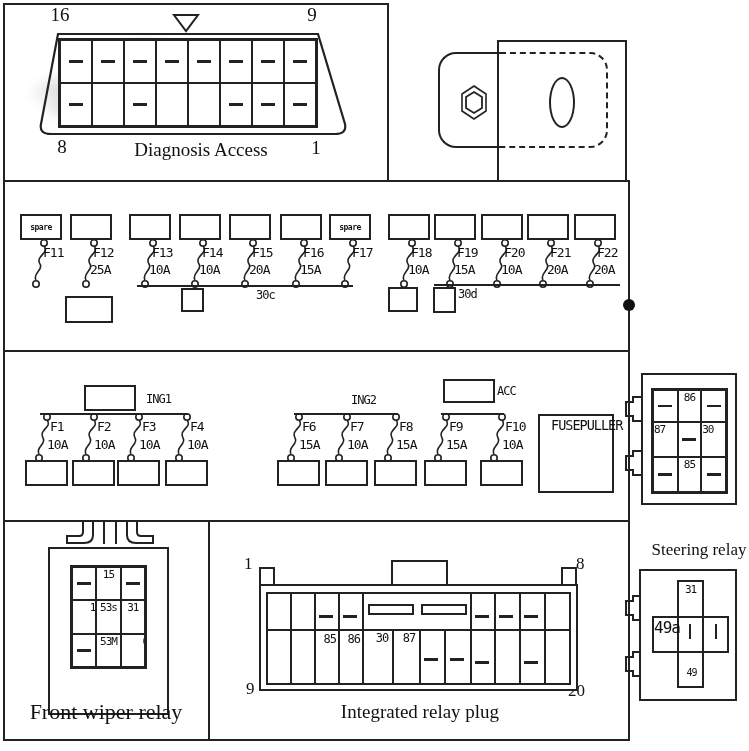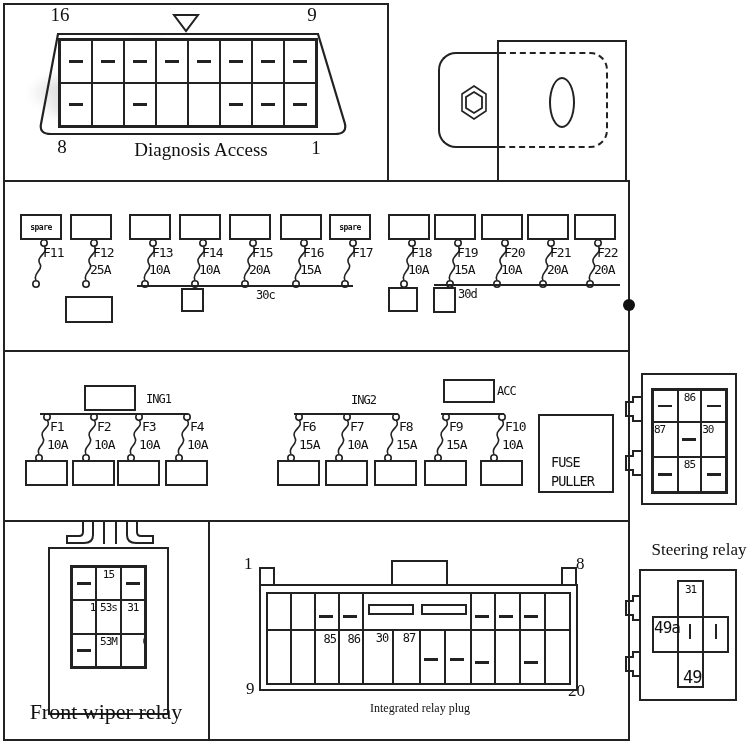--- a/index.html
+++ b/index.html
@@ -28,21 +28,21 @@
   .fuse2 .fam{position:absolute;left:22px;top:26px;font-size:13px;letter-spacing:-1px}
   .fuse2 .sock{position:absolute;left:0;top:49px;width:43px;height:26px;border:2px solid #222}
   
   .grid{position:absolute;display:grid;border:2px solid #222;background:#fff}
   .grid>div{border:1px solid #222;position:relative;display:flex;align-items:center;justify-content:center;overflow:hidden}
   .grid>div.top{align-items:flex-start}
   .grid>div.topright{align-items:flex-start;justify-content:flex-end}
   .pinlbl{font-size:11px;letter-spacing:-1px;line-height:13px}
   .smudge{position:absolute;background:radial-gradient(closest-side,#8a8a8a,rgba(160,160,160,0));
           filter:blur(3px);border-radius:50%}
-  .fp{display:flex;flex-direction:column;justify-content:flex-end;padding-left:11px;
+  .fp{display:flex;flex-direction:row;justify-content:flex-start;padding-left:11px;
       font-size:13.5px;letter-spacing:-1px;line-height:19px}
 </style>
 </head>
 <body>
 
 <div id="root">
 
   <div class="bx" style="left:3px;top:3px;width:386px;height:179px"></div>
   <div class="bx" style="left:3px;top:180px;width:627px;height:172px"></div>
   <div class="bx" style="left:3px;top:350px;width:627px;height:172px"></div>
@@ -432,21 +432,21 @@
   <div class="abs dash" style="left:319px;top:615px"></div>
   <div class="abs dash" style="left:343px;top:615px"></div>
   <div class="abs dash" style="left:475px;top:615px"></div>
   <div class="abs dash" style="left:499px;top:615px"></div>
   <div class="abs dash" style="left:524px;top:615px"></div>
   <div class="abs dash" style="left:424px;top:658px"></div>
   <div class="abs dash" style="left:450px;top:658px"></div>
   <div class="abs dash" style="left:475px;top:661px"></div>
   <div class="abs dash" style="left:524px;top:661px"></div>
 
-  <div class="lbl ser ctr" style="left:300px;top:701px;width:240px;font-size:12px">Integrated relay plug</div>
+  <div class="lbl ser ctr" style="left:300px;top:701px;width:240px;font-size:19px">Integrated relay plug</div>
 
   <svg class="abs" style="left:624px;top:393px" width="20" height="92" viewBox="0 0 20 92">
     <path d="M19 4 H9 V9 H2 V23 H9 V28 H19"></path>
     <path d="M19 58 H9 V63 H2 V77 H9 V82 H19"></path>
   </svg>
   <div class="bx" style="left:641px;top:373px;width:96px;height:132px"></div>
   <div class="grid" style="left:651px;top:388px;width:77px;height:106px;grid-template-columns:1fr .95fr 1fr;grid-template-rows:1fr 1.07fr 1.1fr">
     <div>
         <span class="dash"></span>
       </div>
@@ -479,17 +479,17 @@
   <div class="lbl ser ctr" style="left:631px;top:540px;width:136px;font-size:17px">Steering relay</div>
   <svg class="abs" style="left:624px;top:590px" width="20" height="96" viewBox="0 0 20 96">
     <path d="M19 6 H9 V11 H2 V25 H9 V30 H19"></path>
     <path d="M19 62 H9 V67 H2 V81 H9 V86 H19"></path>
   </svg>
   <div class="bx" style="left:639px;top:569px;width:98px;height:132px"></div>
   <div class="abs" style="left:677px;top:580px;width:27px;height:108px;border:2px solid #222"></div>
   <div class="abs" style="left:652px;top:616px;width:77px;height:37px;border:2px solid #222"></div>
   <div class="lbl ctr" style="left:682px;top:583px;width:17px;font-size:11px">31</div>
   <div class="lbl" style="left:654px;top:618px;font-size:16px">49a</div>
-  <div class="lbl ctr" style="left:683px;top:667px;width:17px;font-size:17px">49</div>
+  <div class="lbl ctr" style="left:683px;top:667px;width:17px;font-size:10px">49</div>
   <div class="ln" style="left:689px;top:624px;width:2px;height:15px"></div>
   <div class="ln" style="left:715px;top:624px;width:2px;height:15px"></div>
 
 </div>
 
 </body></html>

